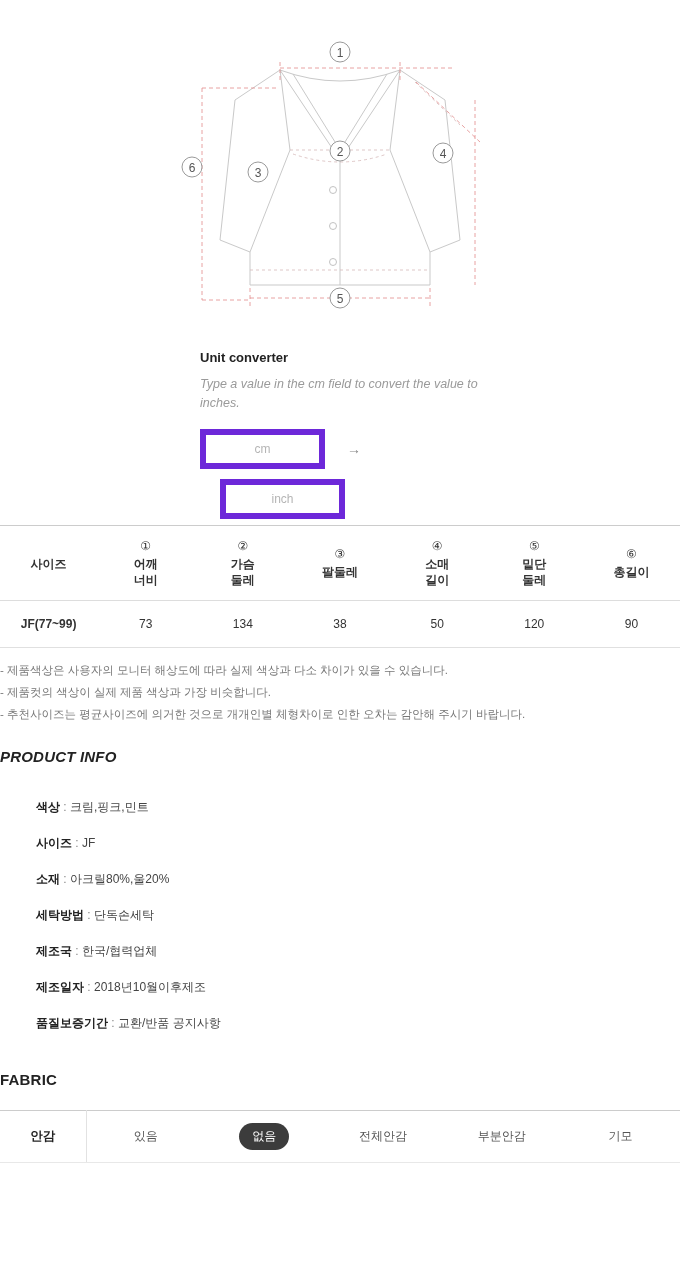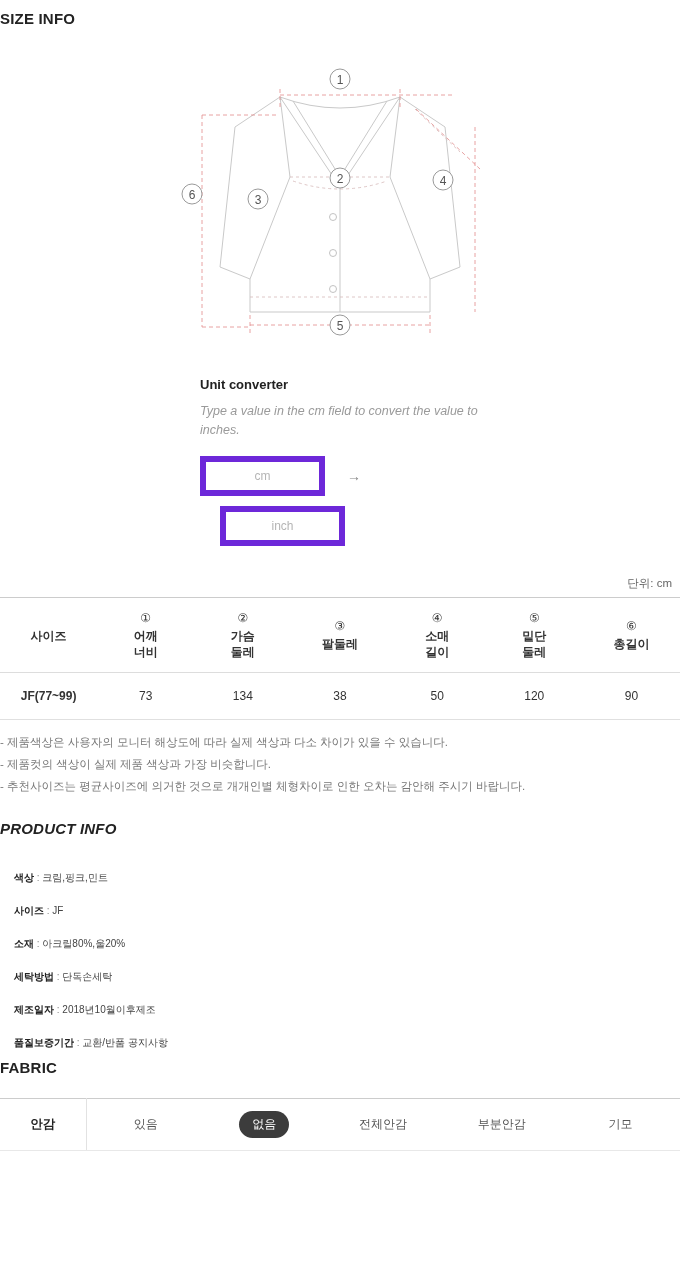--- a/index.html
+++ b/index.html
@@ -118,23 +118,23 @@
   .notes { margin-top: 12px; }
   .notes div {
     font-size: 11.5px;
     color: #777;
     line-height: 1.9;
   }
 
   
   .pinfo-block { margin-top: 24px; }
   .pinfo-row {
-    font-size: 10px;
+    font-size: 12px;
     color: #444;
-    padding: 9px 0 9px 14px;
+    padding: 9px 0 9px 36px;
     line-height: 1.5;
   }
   .pinfo-row .k { font-weight: bold; color: #222; }
   .pinfo-row .sep { color: #888; }
 
   
   .fabric-wrap { margin-top: 22px; }
   table.fabric-table {
     width: 680px;
     border-collapse: collapse;
@@ -171,21 +171,20 @@
     font-size: 12px;
     line-height: 1.25;
     min-width: 46px;
   }
 </style>
 </head>
 <body>
 
 <div class="page">
 
-  <div class="section-title" id="size-info-title">SIZE INFO</div>
 
   <div class="diagram-wrap">
     <svg width="420" height="290" viewBox="0 0 420 290">
       <g fill="none" stroke="#c9c9c9" stroke-width="1">
 
         <path d="M105,70 L150,40 Q210,62 270,40 L315,70 L330,210 L300,222 L300,255 L120,255 L120,222 L90,210 Z"></path>
 
         <path d="M150,40 L160,120"></path>
         <path d="M270,40 L260,120"></path>
         <path d="M160,120 L120,222"></path>
@@ -250,21 +249,20 @@
     <p>Type a value in the cm field to convert the value to inches.</p>
     <div class="conv-row">
       <input class="conv-input" type="text" placeholder="cm" style="">
       <span class="conv-arrow">→</span>
     </div>
     <div class="conv-row conv-row2">
       <input class="conv-input" type="text" placeholder="inch" style="">
     </div>
   </div>
 
-  <div class="unit-note">단위: cm</div>
 
   <table class="size-table">
     <thead>
       <tr>
         <th>
           <span class="circ"></span>
           <span>사이즈</span>
           <span></span>
         </th>
         <th>
@@ -329,28 +327,31 @@
     <div class="pinfo-row">
       <span class="k">사이즈</span><span class="sep"> : </span><span>JF</span>
     </div>
     <div class="pinfo-row">
       <span class="k">소재</span><span class="sep"> : </span><span>아크릴80%,울20%</span>
     </div>
     <div class="pinfo-row">
       <span class="k">세탁방법</span><span class="sep"> : </span><span>단독손세탁</span>
     </div>
     <div class="pinfo-row">
+      <span class="k">제조국</span><span class="sep"> : </span><span>한국/협력업체</span>
+    </div>
+    <div class="pinfo-row">
       <span class="k">제조일자</span><span class="sep"> : </span><span>2018년10월이후제조</span>
     </div>
     <div class="pinfo-row">
       <span class="k">품질보증기간</span><span class="sep"> : </span><span>교환/반품 공지사항</span>
     </div>
   </div>
 
-  <div style="">
+  <div style="margin-top:30px;">
     <div class="section-title" id="fabric-title">FABRIC</div>
   </div>
 
   <div class="fabric-wrap">
     <table class="fabric-table">
       <tbody>
         <tr>
           <th>안감</th>
           <td><span>있음</span></td>
           <td><span class="pill">없음</span></td>

